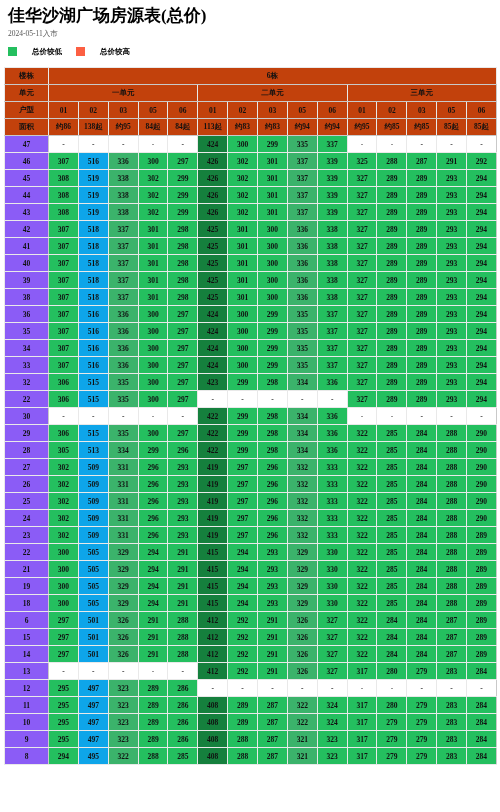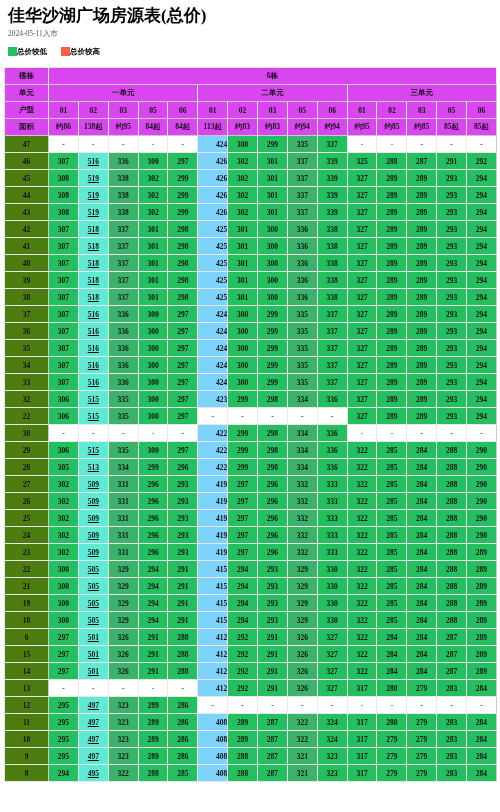--- a/index.html
+++ b/index.html
@@ -27,21 +27,21 @@
     font-family: "Liberation Serif", serif;
     font-weight: normal;
   }
   .legend {
     margin-top: 7px;
     display: flex;
     align-items: center;
     gap: 14px;
     height: 12px;
   }
-  .legend-item { display: flex; align-items: flex-start; gap: 0; }
+  .legend-item { display: flex; align-items: flex-start; gap: 15px; }
   .swatch { width: 9px; height: 9px; display: inline-block; }
   .legend-label {
     font-size: 7.5px;
     font-weight: bold;
     font-family: "Liberation Serif", serif;
   }
 
   table.grid {
     border-collapse: collapse;
     width: 492px;
@@ -55,39 +55,39 @@
     font-size: 7.5px;
     font-weight: bold;
     font-family: "Liberation Serif", serif;
     height: 17px;
     padding: 0;
     color: #111;
     white-space: nowrap;
     overflow: hidden;
   }
   table.grid th {
-    background: #d946ef;
+    background: #c2410c;
     font-weight: bold;
   }
   .col-label { width: 44px; }
   .vsep-l { border-left: 1px solid #c9c9c9 !important; }
   .vsep-r { border-right: 1px solid #c9c9c9 !important; }
   .hsep-b { border-bottom: 1px solid #c9c9c9 !important; }
   .rowlabel {
-    background: #4d7c0f;
+    background: #8b5cf6;
     color: #000;
     font-size: 8px;
     font-weight: bold;
     border-right: 1px solid #c9c9c9 !important;
   }
   .cell { color: #ffffff; }
   .cell.low    { background: #24bf5f; }
   .cell.mid    { background: #3bb36b; }
-  .cell.tan    { background: #7dd3fc; text-align: right; }
-  .cell.high   { background: #5eead4; text-decoration: underline; }
+  .cell.tan    { background: #15803d; }
+  .cell.high   { background: #0ea5e9; }
   .cell.empty  { background: #ffffff; color: #333; font-weight: bold; }
   .th-top { height: 14px; border-bottom: 1px solid #c9c9c9 !important; margin-top: 27px; }
 </style>
 </head>
 <body>
 
 <div id="root">
 
   <div class="hdr">
     <div class="title">佳华沙湖广场房源表(总价)</div>
@@ -346,38 +346,20 @@
           <td class="cell low">300</td>
           <td class="cell mid">336</td>
           <td class="cell low">338</td>
           <td class="cell low">327</td>
           <td class="cell low">289</td>
           <td class="cell low">289</td>
           <td class="cell low">293</td>
           <td class="cell low vsep-r">294</td>
         </tr>
         <tr>
-          <td class="rowlabel">37</td>
-          <td class="cell low">307</td>
-          <td class="cell high">516</td>
-          <td class="cell mid">336</td>
-          <td class="cell low">300</td>
-          <td class="cell low">297</td>
-          <td class="cell tan">424</td>
-          <td class="cell low">300</td>
-          <td class="cell low">299</td>
-          <td class="cell mid">335</td>
-          <td class="cell low">337</td>
-          <td class="cell low">327</td>
-          <td class="cell low">289</td>
-          <td class="cell low">289</td>
-          <td class="cell low">293</td>
-          <td class="cell low vsep-r">294</td>
-        </tr>
-        <tr>
           <td class="rowlabel">36</td>
           <td class="cell low">307</td>
           <td class="cell high">516</td>
           <td class="cell mid">336</td>
           <td class="cell low">300</td>
           <td class="cell low">297</td>
           <td class="cell tan">424</td>
           <td class="cell low">300</td>
           <td class="cell low">299</td>
           <td class="cell mid">335</td>

